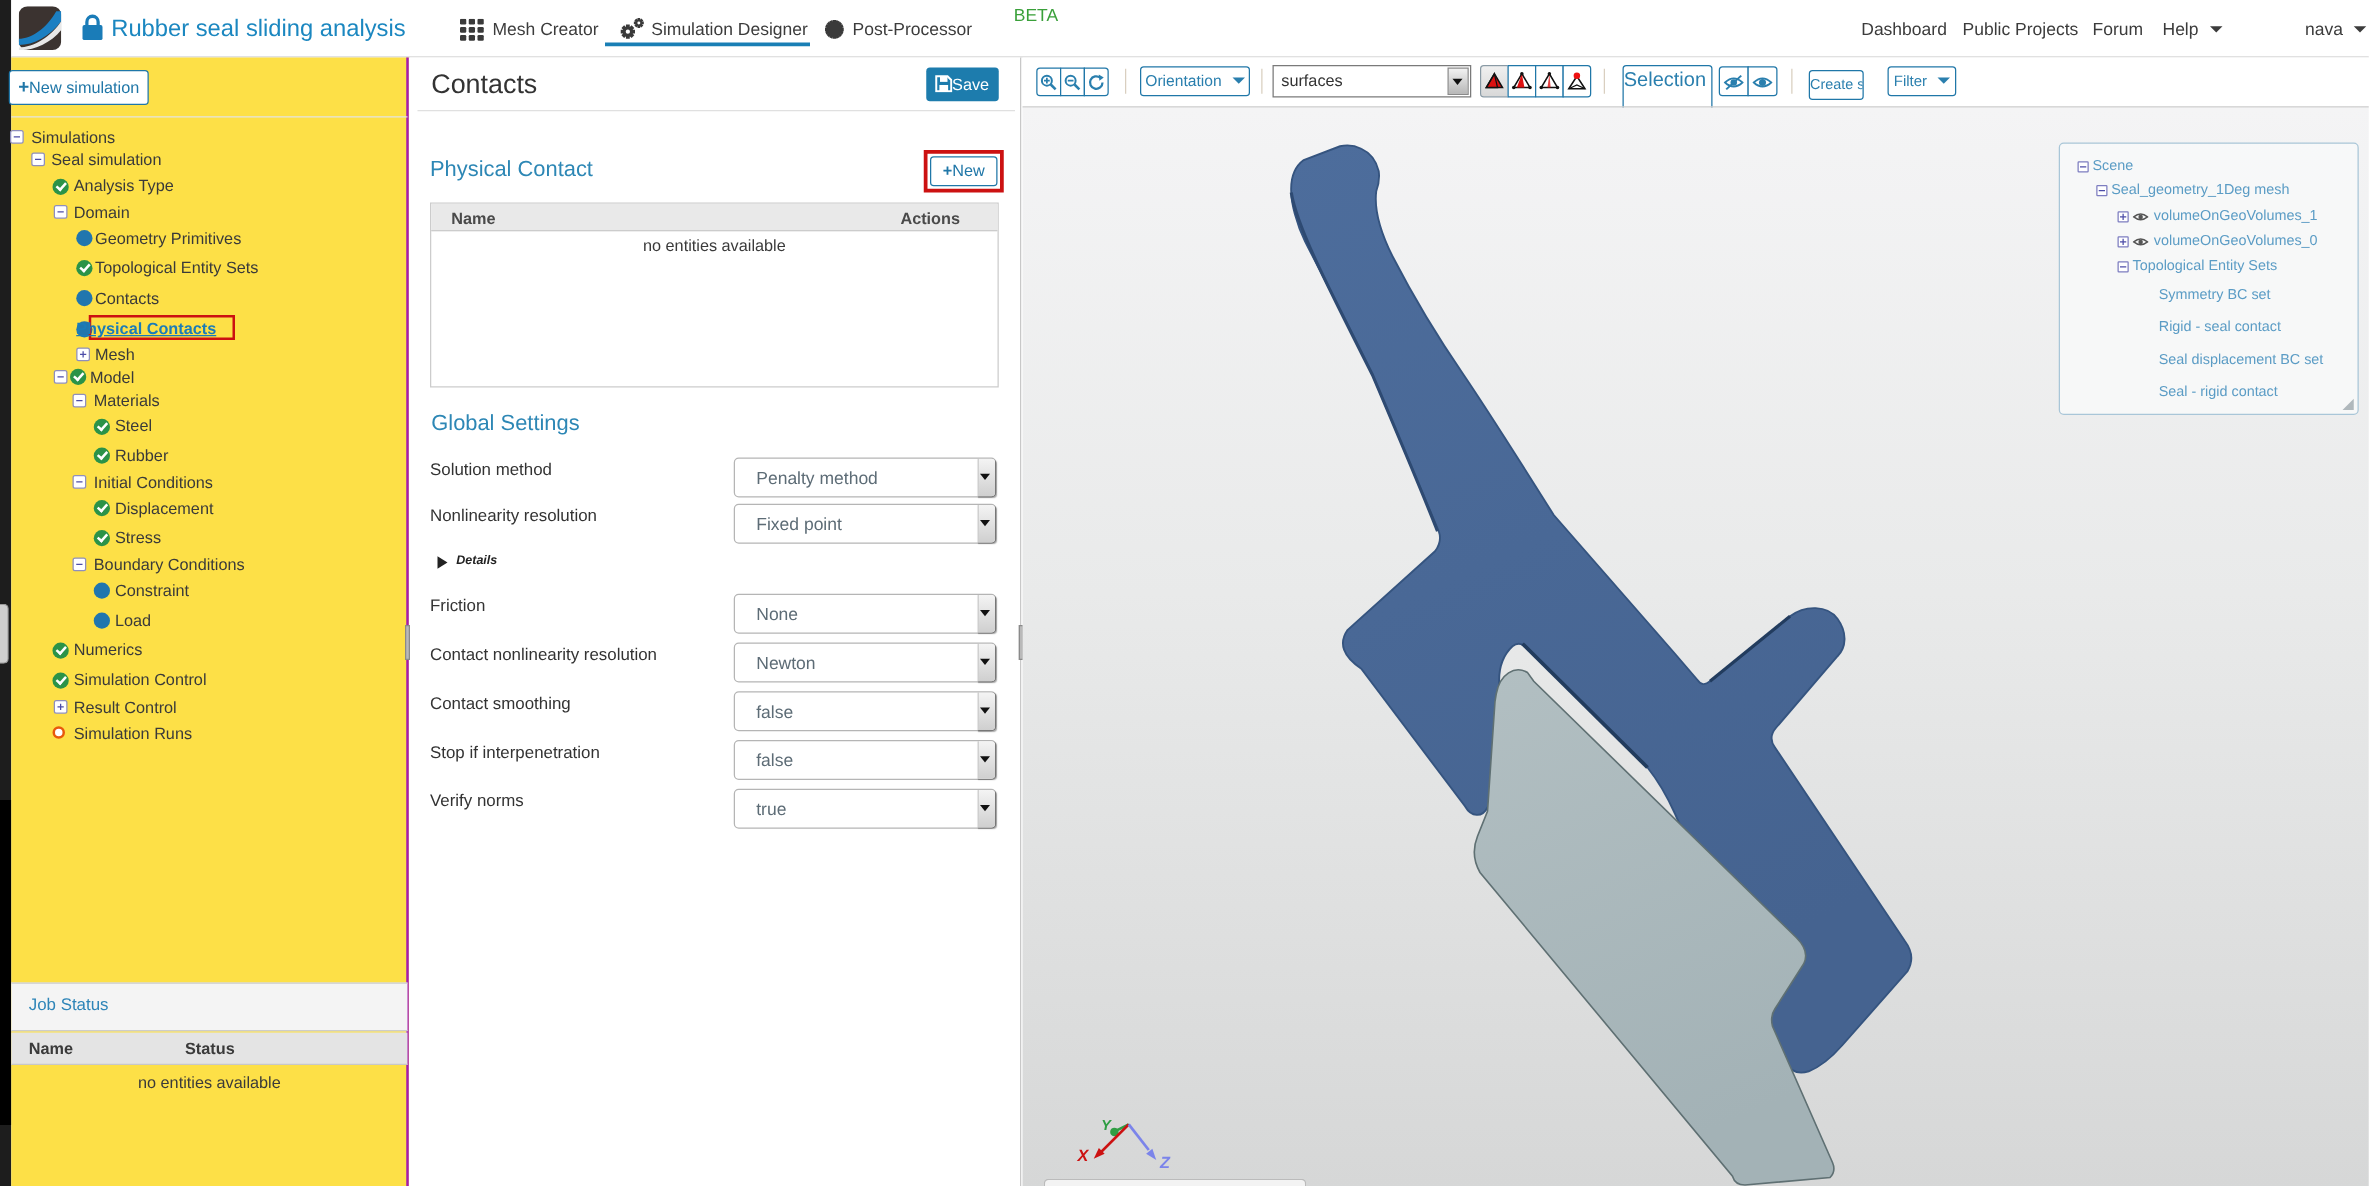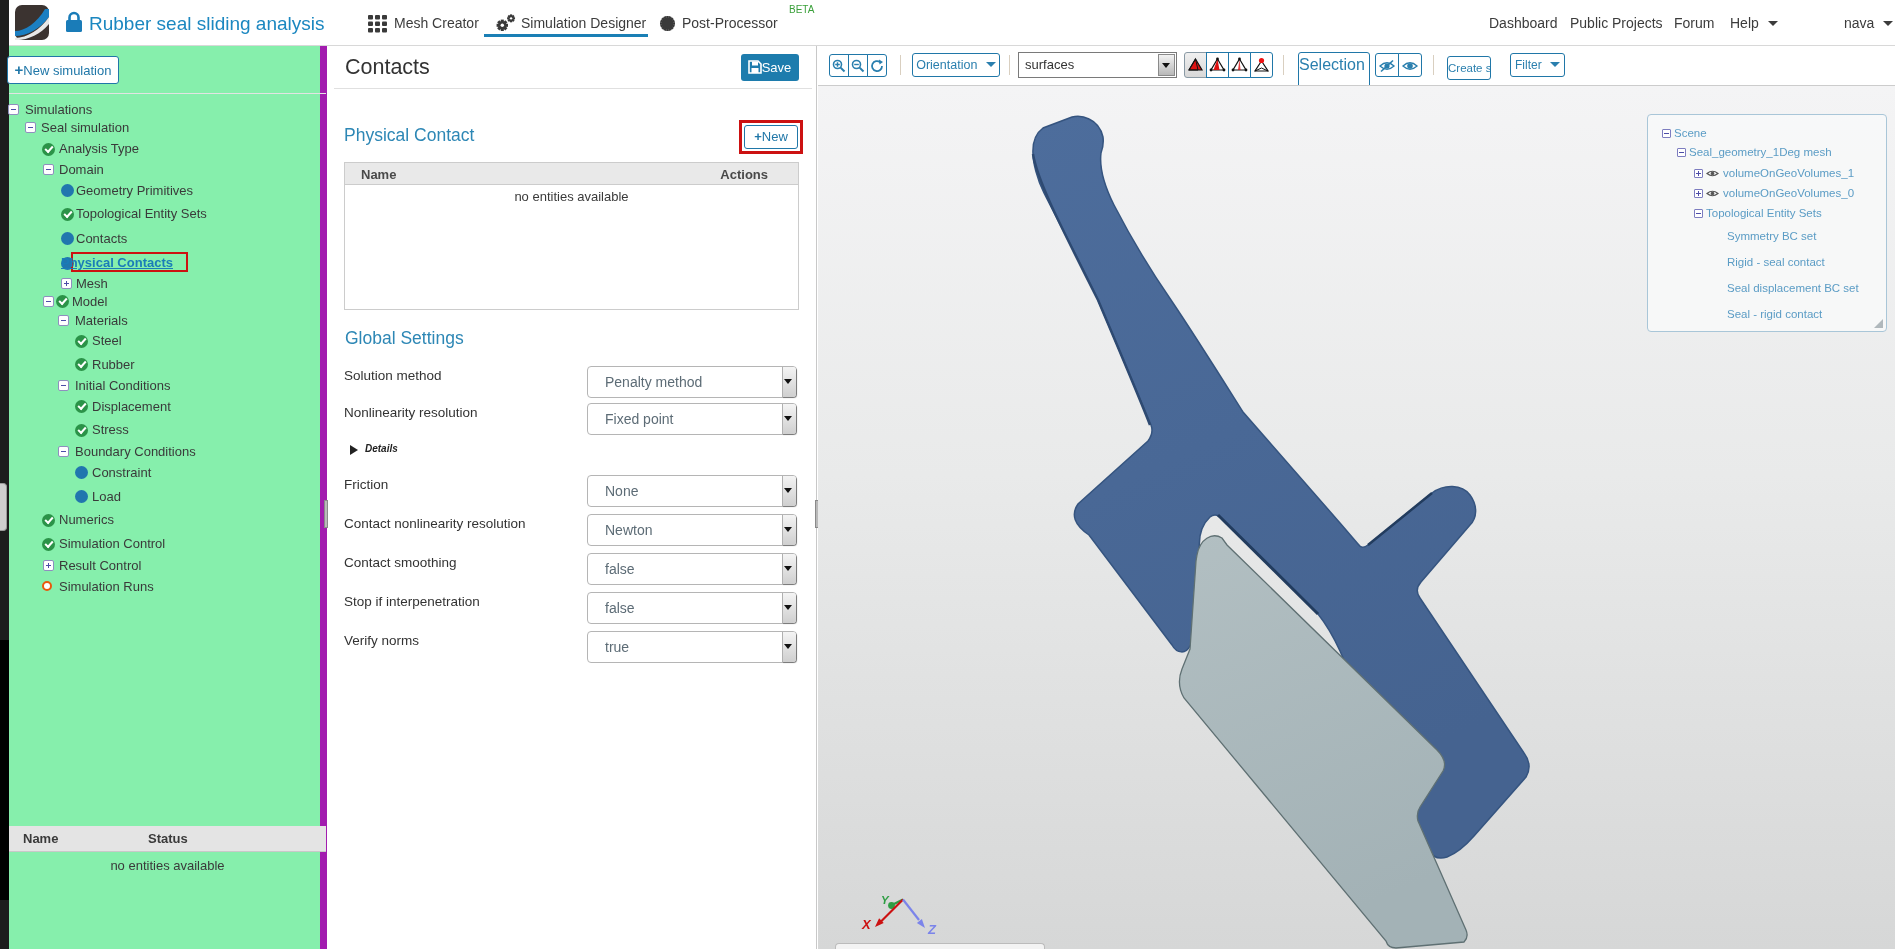--- a/index.html
+++ b/index.html
@@ -8,21 +8,21 @@
 .abs{position:absolute;}
 #rail{position:absolute;left:0;top:0;width:9px;height:949px;background:#1d1d1d;}
 #rail .black{position:absolute;left:0;top:640px;width:9px;height:260px;background:#000;}
 #rail .handle{position:absolute;left:0;top:483px;width:7px;height:48px;background:#cfcfcf;border:1px solid #9a9a9a;border-left:none;border-radius:0 4px 4px 0;}
 #header{position:absolute;left:9px;top:0;width:1886px;height:46px;background:#fff;border-bottom:1px solid #d8d8d8;}
 #title{position:absolute;left:80px;top:13px;font-size:19px;color:#1b87c0;}
 .navitem{position:absolute;top:15px;font-size:14px;color:#3c3c3c;white-space:nowrap;}
 #simdes-underline{position:absolute;left:475px;top:34px;width:164px;height:3px;background:#1a7fb5;}
 .rnav{position:absolute;top:15px;font-size:14px;color:#3c3c3c;white-space:nowrap;}
 .caret{display:inline-block;width:0;height:0;border-left:5px solid transparent;border-right:5px solid transparent;border-top:5px solid #3c3c3c;vertical-align:middle;margin-left:5px;margin-top:-2px;}
-#sidebar{position:absolute;left:9px;top:46px;width:318px;height:903px;background:#86efac;border-right:7px solid #a21caf;}
+#sidebar{position:absolute;left:9px;top:46px;width:318px;height:903px;background:#fde047;border-right:2px solid #a21caf;}
 #newsim{position:absolute;left:-2px;top:10px;width:112px;height:28px;border:1px solid #2077a8;border-radius:3px;background:#fff;color:#2077a8;font-size:13px;line-height:26px;text-align:center;}
 #sb-divider{position:absolute;left:0;top:47px;width:317px;height:1px;background:#e3e3e3;}
 .trow{position:absolute;height:16px;font-size:13px;color:#3a3a3a;white-space:nowrap;}
 .ebox{position:absolute;width:11px;height:11px;border:1px solid #8f8fbe;background:#fff;border-radius:2px;}
 .ebox i{position:absolute;left:2px;top:4px;width:5px;height:1px;background:#4d4da8;}
 .ebox.plus i.v{left:4px;top:2px;width:1px;height:5px;}
 .chk{position:absolute;width:13px;height:13px;border-radius:50%;background:#2b9348;}
 .chk:after{content:"";position:absolute;left:3px;top:3px;width:6px;height:3px;border-left:2px solid #fff;border-bottom:2px solid #fff;transform:rotate(-48deg);}
 .dot{position:absolute;width:13px;height:13px;border-radius:50%;background:#2176ae;}
 .ring{position:absolute;width:10px;height:10px;border-radius:50%;border:2px solid #e8590c;background:#fff;}
@@ -119,21 +119,21 @@
           <line x1="-5.3" y1="5.3" x2="5.3" y2="-5.3"></line>
         <line x1="-2.9" y1="-6.9" x2="2.9" y2="6.9"></line>
           <line x1="-6.9" y1="-2.9" x2="6.9" y2="2.9"></line>
         <line x1="-2.9" y1="6.9" x2="2.9" y2="-6.9"></line>
           <line x1="-6.9" y1="2.9" x2="6.9" y2="-2.9"></line>
       </g>
       <circle r="5.6"></circle>
     </g>
   </svg>
   <div class="navitem" style="left:673px">Post-Processor</div>
-  <div class="abs" style="left:780px;top:4px;font-size:10px;color:#3aa03a">BETA</div>
+  <div class="abs" style="left:802px;top:4px;font-size:14px;color:#3aa03a">BETA</div>
   <div class="rnav" style="left:1480px">Dashboard</div>
   <div class="rnav" style="left:1561px">Public Projects</div>
   <div class="rnav" style="left:1665px">Forum</div>
   <div class="rnav" style="left:1721px">Help <span class="caret"></span></div>
   <div class="rnav" style="left:1835px">nava <span class="caret"></span></div>
 </div>
 <div id="sidebar">
   <div id="newsim"><b style="font-size:15px">+</b>New simulation</div>
   <div id="sb-divider"></div>
   <div class="ebox" style="left:-1px;top:58px">
@@ -198,20 +198,23 @@
   <div class="chk" style="left:33px;top:492px"></div>
     <div class="trow" style="left:50px;top:490px">Simulation Control</div>
   <div class="ebox plus" style="left:34px;top:514px">
       <i></i>
       <i class="v"></i>
     </div>
     <div class="trow" style="left:50px;top:512px">Result Control</div>
   <div class="ring" style="left:33px;top:535px"></div>
     <div class="trow" style="left:50px;top:533px">Simulation Runs</div>
   <div id="jobstatus">
+    <div id="js-head">
+        <span>Job Status</span>
+      </div>
     <div id="js-thead">
         <span style="position:absolute;left:14px;top:5px">Name</span>
         <span style="position:absolute;left:139px;top:5px">Status</span>
       </div>
     <div class="abs" style="left:0;top:72px;width:317px;text-align:center;font-size:13px;color:#3a3a3a">no entities available</div>
   </div>
 </div>
 <div id="middle">
   <div id="mid-title">Contacts</div>
   <div id="savebtn"><svg style="position:absolute;left:7px;top:6px" width="14" height="14" viewBox="0 0 14 14">

